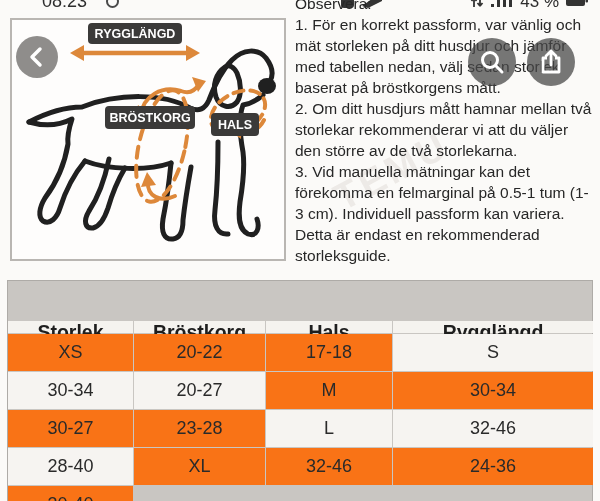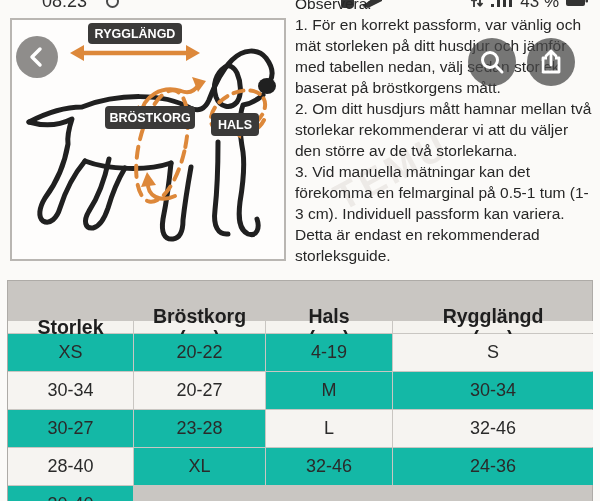--- a/index.html
+++ b/index.html
@@ -36,25 +36,25 @@
   
   .instructions { position:absolute; left:295px; top:-7px; width:301px;
                   font-size:15.5px; line-height:21px; color:#272727; }
   .instructions p { margin:0; }
 
   
   .size-table { position:absolute; left:7px; top:280px; width:586px;
                 display:grid; grid-template-columns:125px 131px 126px 200px;
                 grid-template-rows:52px repeat(5,37px); gap:1px;
                 background:#c9c6c2; border:1px solid #aeaba7; }
-  .th { background:#f5f3ef; display:flex; flex-direction:column; align-items:center; justify-content:center;
+  .th { background:#f5f3ef; display:flex; flex-direction:column; align-items:center; 
         font-weight:bold; font-size:19.5px; line-height:22px; color:#1e1e1e;margin-top:40px; }
   .td { display:flex; align-items:center; justify-content:center; font-size:18px; color:#2a2a2a; }
   .row-odd  .td-bg, .td.odd  { background:#fdfcfa; }
-  .td.odd  { background:#14b8a6; }
+  .td.odd  { background:#f97316; }
   .td.even { background:#f6f4f1; }
 </style>
 </head>
 <body>
 
 <div class="screen">
 
   <span class="wm" style="left:40px; top:130px;">TEMU</span>
   <span class="wm" style="left:330px; top:150px;">TEMU</span>
   <span class="wm" style="left:120px; top:330px;">TEMU</span>
@@ -188,21 +188,21 @@
       <span>Hals</span>
         <span>(cm)</span>
     </div>
     <div class="th">
       <span>Rygglängd</span>
         <span>(cm)</span>
     </div>
 
     <div class="td odd">XS</div>
     <div class="td odd">20-22</div>
-    <div class="td odd">4-19</div>
+    <div class="td odd">17-18</div>
 
     <div class="td even">S</div>
     <div class="td even">30-34</div>
     <div class="td even">20-27</div>
 
     <div class="td odd">M</div>
     <div class="td odd">30-34</div>
     <div class="td odd">30-27</div>
     <div class="td odd">23-28</div>
 

